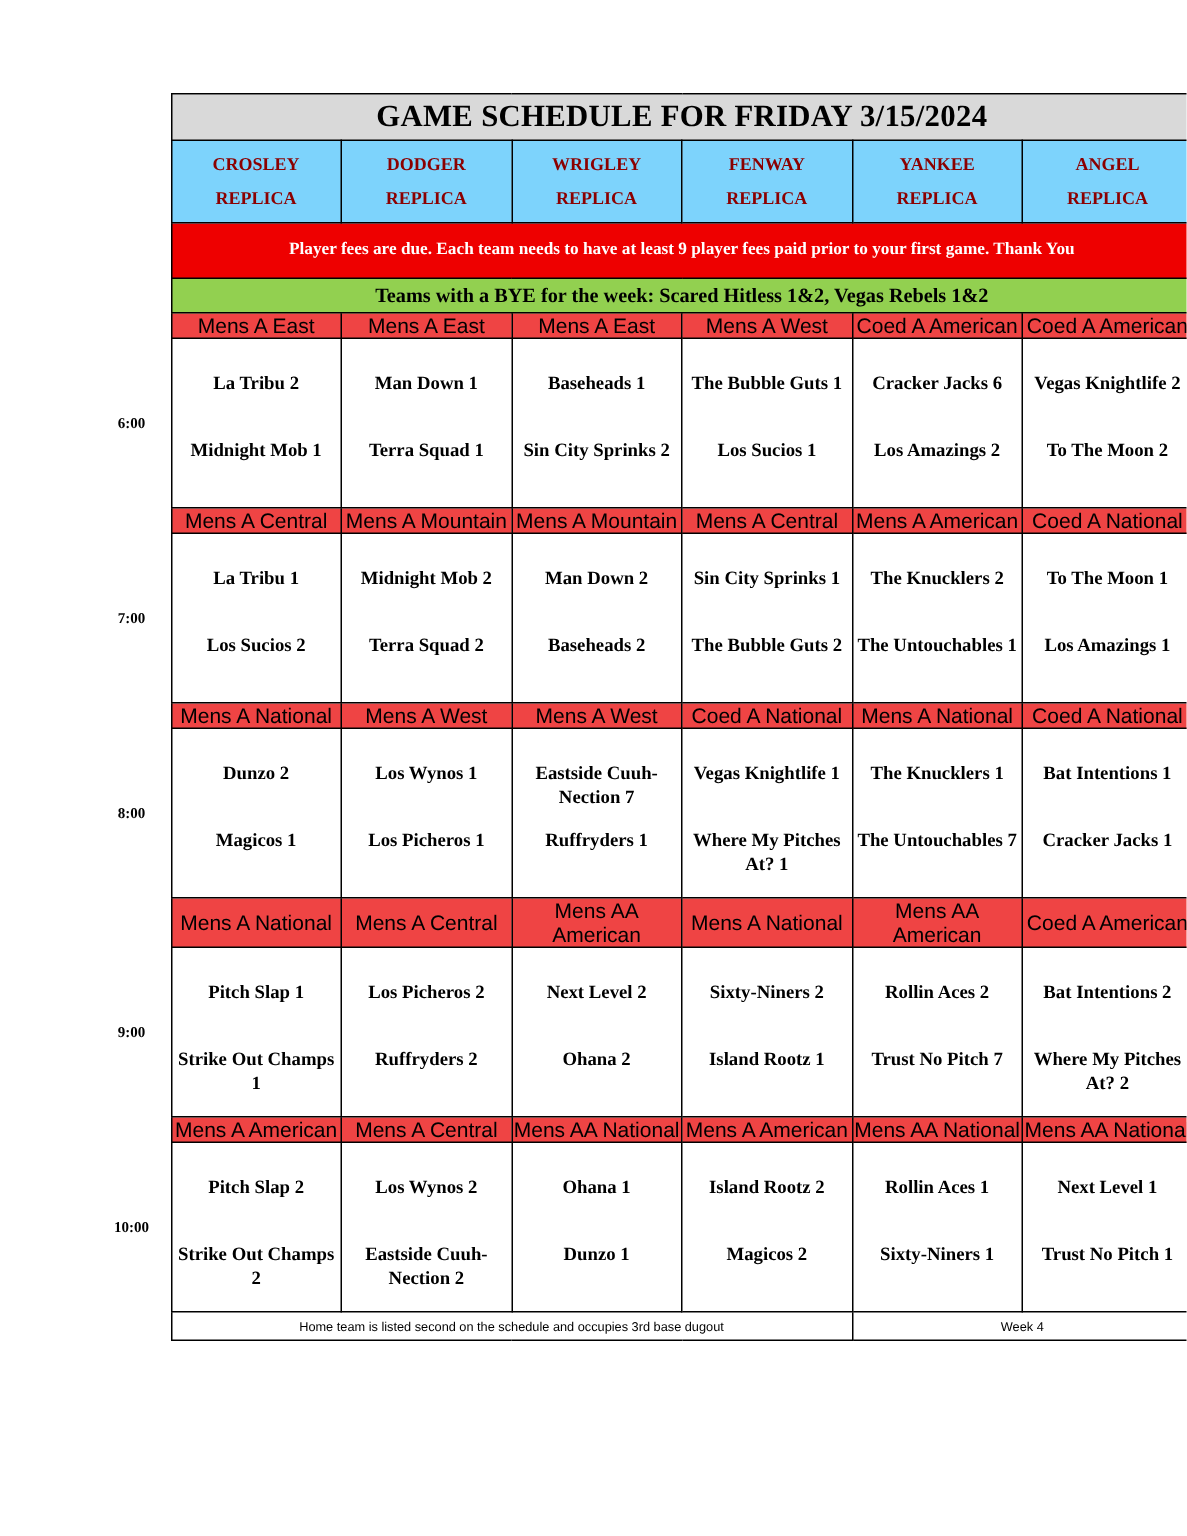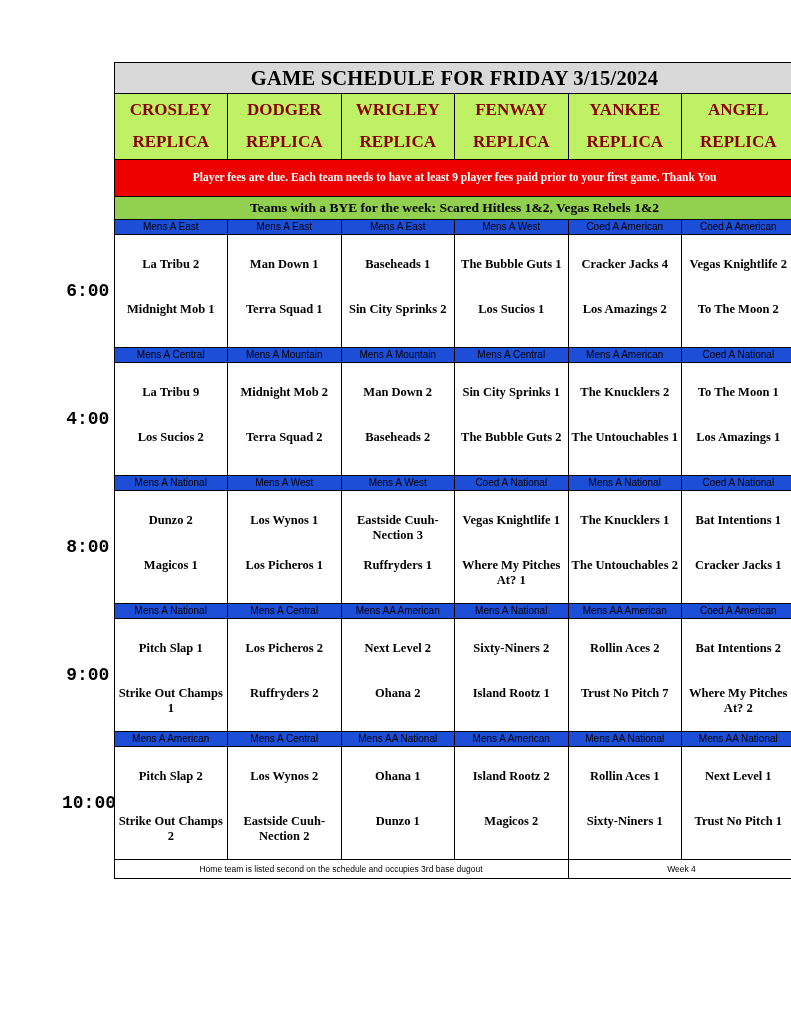--- a/index.html
+++ b/index.html
@@ -29,42 +29,42 @@
     border: 1px solid #000;
     padding: 0;
     vertical-align: middle;
     text-align: center;
   }
   
   td.time-cell {
     border: none !important;
     width: 52px;
     font-weight: bold;
-    font-size: 18px;
+    font-size: 10px;
     text-align: center;
     vertical-align: middle;
-    font-family: Liberation Mono, monospace;
+    font-family: Liberation Serif, serif;
   }
   td.blank-gutter {
     border: none !important;
     width: 52px;
   }
   .title-cell {
     background: #d9d9d9;
     font-size: 20.5px;
     font-weight: bold;
     letter-spacing: 0.2px;
     height: 30px;
     font-family: "Liberation Serif", serif;
   }
   .field-cell {
-    background: #bef264;
+    background: #7dd3fc;
     height: 54px;
     font-weight: bold;
-    font-size: 17px;
+    font-size: 12px;
     line-height: 1.9;
     color: #8b0000;
     font-family: "Liberation Serif", serif;
   }
   .field-cell .l1 { display:block; }
   .field-cell .l2 { display:block; }
   .notice-cell {
     background: #ee0000;
     color: #ffffff;
     font-weight: bold;
@@ -73,22 +73,22 @@
     height: 36px;
     padding: 3px 8px;
   }
   .bye-cell {
     background: #92d050;
     font-weight: bold;
     font-size: 13.5px;
     height: 22px;
   }
   .div-cell {
-    background: #1d4ed8;
-    font-size: 10px;
+    background: #ef4444;
+    font-size: 14px;
     height: 14px;
     font-family: "Liberation Sans", sans-serif;
   }
   .game-cell {
     height: 112px;
     font-weight: bold;
     font-size: 12.5px;
     line-height: 1.25;
     padding: 6px 3px;
   }
@@ -197,42 +197,42 @@
         </td>
         <td class="game-cell">
           <span class="team away">Baseheads 1</span>
           <span class="team home">Sin City Sprinks 2</span>
         </td>
         <td class="game-cell">
           <span class="team away">The Bubble Guts 1</span>
           <span class="team home">Los Sucios 1</span>
         </td>
         <td class="game-cell">
-          <span class="team away">Cracker Jacks 4</span>
+          <span class="team away">Cracker Jacks 6</span>
           <span class="team home">Los Amazings 2</span>
         </td>
         <td class="game-cell">
           <span class="team away">Vegas Knightlife 2</span>
           <span class="team home">To The Moon 2</span>
         </td>
       </tr>
 
       <tr>
         <td class="blank-gutter"></td>
         <td class="div-cell">Mens A Central</td>
         <td class="div-cell">Mens A Mountain</td>
         <td class="div-cell">Mens A Mountain</td>
         <td class="div-cell">Mens A Central</td>
         <td class="div-cell">Mens A American</td>
         <td class="div-cell">Coed A National</td>
       </tr>
       <tr>
-        <td class="time-cell">4:00</td>
-        <td class="game-cell">
-          <span class="team away">La Tribu 9</span>
+        <td class="time-cell">7:00</td>
+        <td class="game-cell">
+          <span class="team away">La Tribu 1</span>
           <span class="team home">Los Sucios 2</span>
         </td>
         <td class="game-cell">
           <span class="team away">Midnight Mob 2</span>
           <span class="team home">Terra Squad 2</span>
         </td>
         <td class="game-cell">
           <span class="team away">Man Down 2</span>
           <span class="team home">Baseheads 2</span>
         </td>
@@ -263,30 +263,30 @@
         <td class="time-cell">8:00</td>
         <td class="game-cell">
           <span class="team away">Dunzo 2</span>
           <span class="team home">Magicos 1</span>
         </td>
         <td class="game-cell">
           <span class="team away">Los Wynos 1</span>
           <span class="team home">Los Picheros 1</span>
         </td>
         <td class="game-cell">
-          <span class="team away">Eastside Cuuh-Nection 3</span>
+          <span class="team away">Eastside Cuuh-Nection 7</span>
           <span class="team home">Ruffryders 1</span>
         </td>
         <td class="game-cell">
           <span class="team away">Vegas Knightlife 1</span>
           <span class="team home">Where My Pitches At? 1</span>
         </td>
         <td class="game-cell">
           <span class="team away">The Knucklers 1</span>
-          <span class="team home">The Untouchables 2</span>
+          <span class="team home">The Untouchables 7</span>
         </td>
         <td class="game-cell">
           <span class="team away">Bat Intentions 1</span>
           <span class="team home">Cracker Jacks 1</span>
         </td>
       </tr>
 
       <tr>
         <td class="blank-gutter"></td>
         <td class="div-cell">Mens A National</td>

